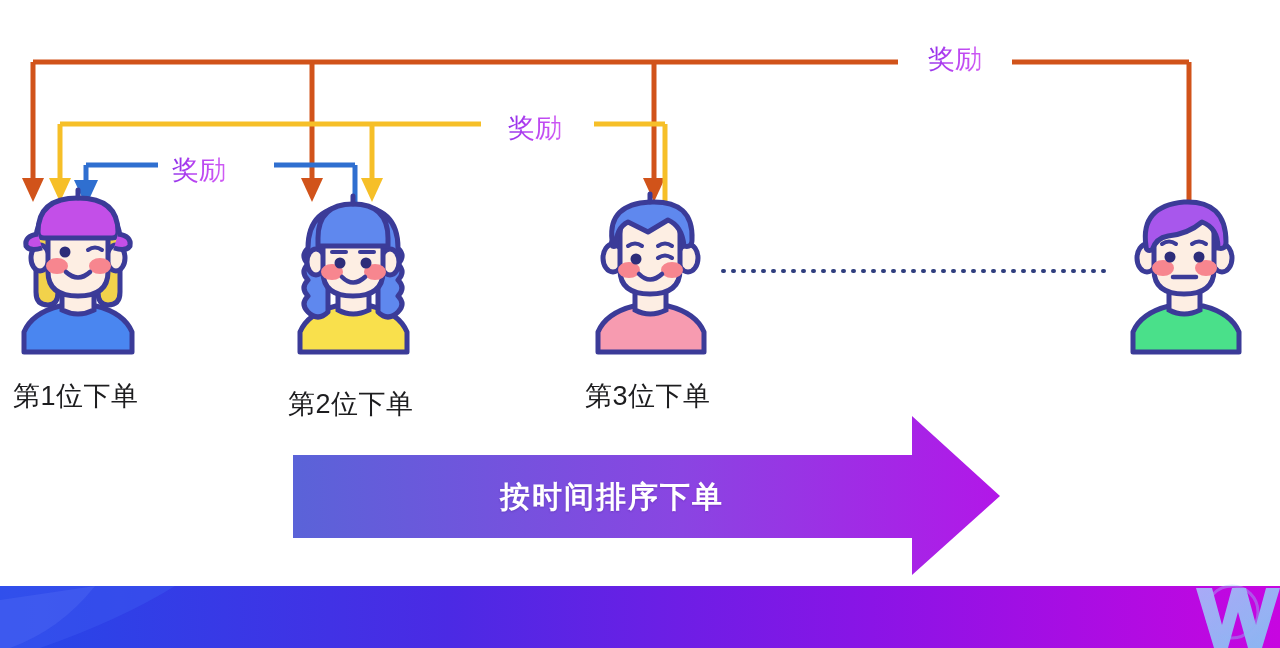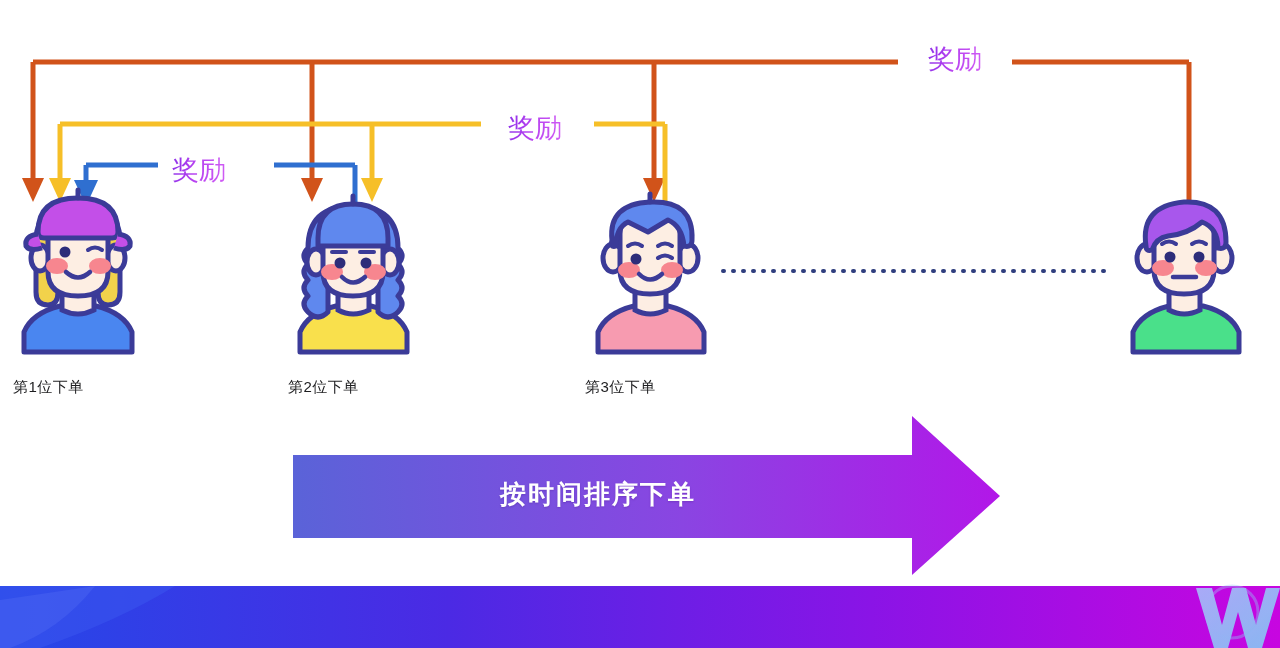--- a/index.html
+++ b/index.html
@@ -7,41 +7,41 @@
     width:1280px;height:648px;
     background:#ffffff;
     font-family:"Liberation Sans","DejaVu Sans",sans-serif;
     overflow:hidden;position:relative;
   }
   #stage{position:absolute;inset:0;width:1280px;height:648px;}
   #canvas{position:absolute;left:0;top:0;width:1280px;height:648px;}
 
   .person-label{
     position:absolute;
-    font-size:15px;
+    font-size:27px;
     color:#1d1d1f;
     white-space:nowrap;
     font-family:"Liberation Sans","DejaVu Sans",sans-serif;
     letter-spacing:0.5px;
   }
   .reward-label{
     position:absolute;
     font-size:27px;
     font-weight:400;
     white-space:nowrap;
     background:linear-gradient(100deg,#8b2fe8 0%,#b43ff0 40%,#d35ff5 100%);
     -webkit-background-clip:text;
     background-clip:text;
     color:#a935ee;
     -webkit-text-fill-color:transparent;
     font-family:"Liberation Sans","DejaVu Sans",sans-serif;
   }
   .banner-text{
     position:absolute;
-    font-size:26px;
+    font-size:30px;
     font-weight:700;
     color:#ffffff;
     white-space:nowrap;
     letter-spacing:2px;
     font-family:Liberation Mono, monospace;
     text-shadow:0 1px 2px rgba(60,10,110,.25);
   }
 </style>
 </head>
 <body>
@@ -228,21 +228,21 @@
       <ellipse cx="1206" cy="268" rx="11" ry="8" fill="#f7868f"></ellipse>
 
       <circle cx="1170" cy="257" r="5.5" fill="#2d2d7a"></circle>
       <circle cx="1199" cy="257" r="5.5" fill="#2d2d7a"></circle>
 
       <path d="M1173,277 L1196,277" stroke="#3b3b98" stroke-width="4.5" stroke-linecap="round"></path>
     </g>
   </svg>
 
   <div class="person-label" style="left:13px;top:378px;">第1位下单</div>
-  <div class="person-label" style="left:288px;top:378px;">第2位下单</div>
+  <div class="person-label" style="left:288px;top:386px;">第2位下单</div>
   <div class="person-label" style="left:585px;top:378px;">第3位下单</div>
 
   <div class="reward-label" style="left:172px;top:152px;">奖励</div>
   <div class="reward-label" style="left:508px;top:110px;">奖励</div>
   <div class="reward-label" style="left:928px;top:41px;">奖励</div>
 
   <div class="banner-text" style="left:500px;top:477px;">按时间排序下单</div>
 
 </div>
 

